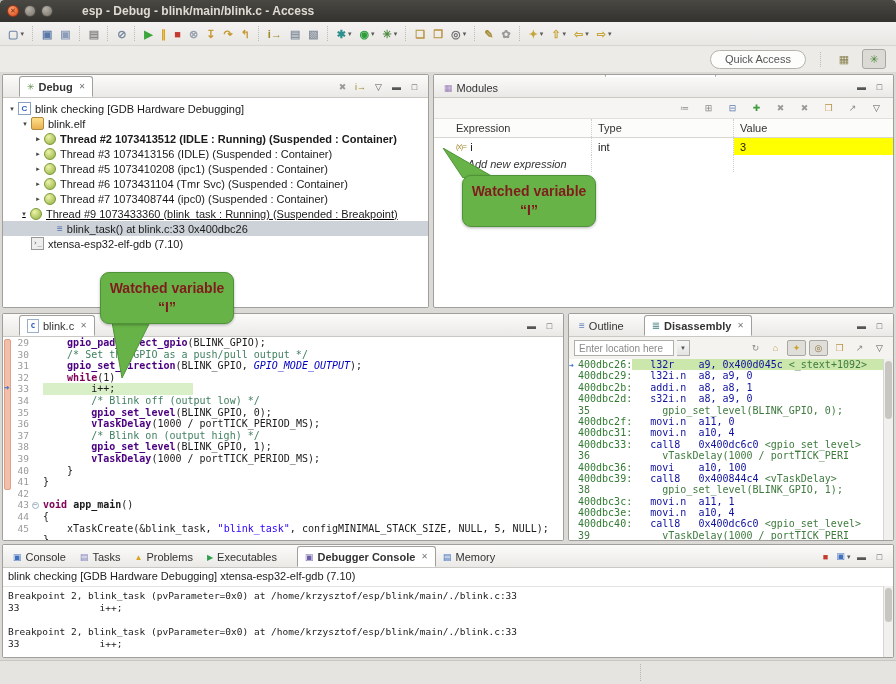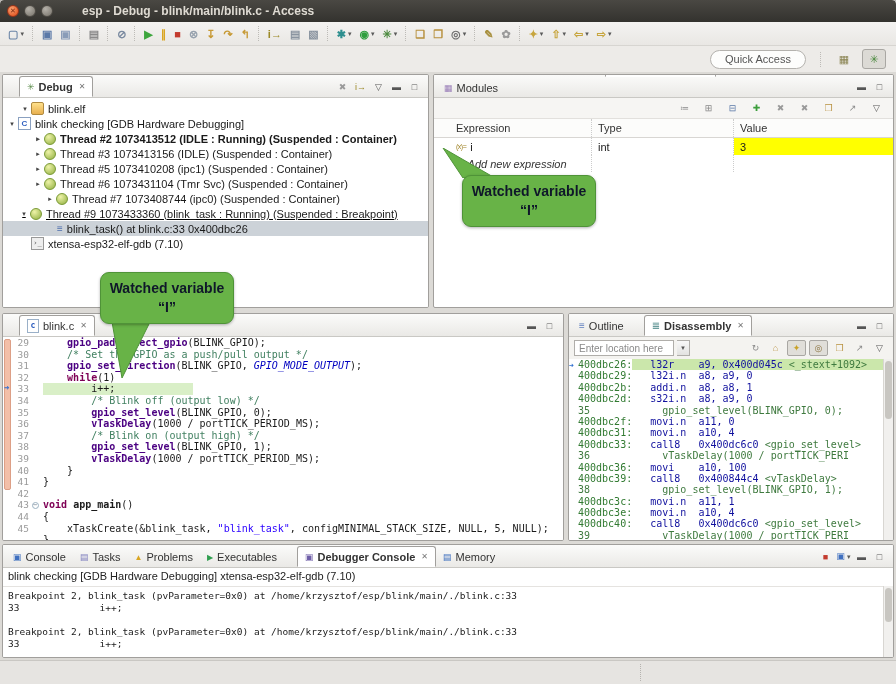--- a/index.html
+++ b/index.html
@@ -77,21 +77,21 @@
   .etoolbar{height:20px;display:flex;justify-content:flex-end;align-items:center;gap:7px;padding:0 8px;background:#f6f5f3;border-bottom:1px solid #e2e0dd;}
   .ehead{display:flex;height:18px;border-bottom:1px solid #d8d6d3;font-size:11px;color:#333;align-items:center;background:#fcfcfb;}
   .ecol1{width:158px;padding-left:22px;border-right:1px dotted #ccc;box-sizing:border-box;height:100%;display:flex;align-items:center;}
   .ecol2{width:142px;padding-left:6px;border-right:1px dotted #ccc;box-sizing:border-box;height:100%;display:flex;align-items:center;}
   .ecol3{flex:1;padding-left:6px;height:100%;display:flex;align-items:center;}
   .erow{display:flex;height:17px;align-items:center;font-size:11px;color:#1a1a1a;}
   .val-hl{background:#ffff00;}
   .addlabel{font-style:italic;color:#333;}
 
   
-  .callout{position:absolute;width:128px;background:#68b347;border:1px solid #4f9338;border-radius:9px;color:#0f172a;font-size:14px;font-weight:bold;text-align:center;padding:6px 2px;line-height:1.35;z-index:60;box-shadow:0 1px 3px rgba(0,0,0,.3);}
+  .callout{position:absolute;width:128px;background:#68b347;border:1px solid #4f9338;border-radius:9px;color:#7f1d1d;font-size:14px;font-weight:bold;text-align:center;padding:6px 2px;line-height:1.35;z-index:60;box-shadow:0 1px 3px rgba(0,0,0,.3);}
   .callout-arrow{position:absolute;z-index:59;}
 
   
   #editor-body{position:absolute;top:23px;left:0;right:0;bottom:0;font-family:"DejaVu Sans Mono",monospace;font-size:10px;line-height:11.6px;overflow:hidden;background:#fff;}
   .annot-strip{position:absolute;left:1px;top:2px;width:7px;height:151px;background:#f3bfa8;border:1px solid #dd9f86;border-radius:2px;box-sizing:border-box;}
   .eline{display:flex;height:11.6px;position:relative;}
   .egut{flex:none;width:40px;display:flex;box-sizing:border-box;}
   .eln{width:26px;text-align:right;color:#9a9a9a;font-size:9.5px;}
   .efold{width:12px;display:flex;align-items:center;justify-content:center;}
   .efoldmark{display:inline-block;width:7px;height:7px;border:1px solid #9ab0c0;border-radius:50%;color:#678;font-size:7px;line-height:5px;text-align:center;background:#fff;box-sizing:border-box;}
@@ -260,51 +260,51 @@
           </span></span>
       <span class="phbtns" id="debug-hbtns">
           <span class="hbtn" style="color: rgb(154, 154, 154);">✖</span>
           <span class="hbtn" style="color: rgb(156, 138, 40);">i→</span>
           <span class="hbtn" style="color: rgb(85, 85, 85);">▽</span>
           <span class="hbtn" style="color: rgb(85, 85, 85);">▬</span>
           <span class="hbtn" style="color: rgb(85, 85, 85);">□</span>
         </span>
     </div>
     <div id="debug-tree">
+        <div class="trow" style="padding-left: 4px;">
+          <span class="texp">▾</span>
+          <span class="ticn ticon i-capp"></span>
+          <span class="tlabel">blink checking [GDB Hardware Debugging]</span>
+        </div>
         <div class="trow" style="padding-left: 17px;">
           <span class="texp">▾</span>
           <span class="ticn ticon i-elf"></span>
           <span class="tlabel">blink.elf</span>
         </div>
-        <div class="trow" style="padding-left: 4px;">
-          <span class="texp">▾</span>
-          <span class="ticn ticon i-capp"></span>
-          <span class="tlabel">blink checking [GDB Hardware Debugging]</span>
-        </div>
         <div class="trow" style="padding-left: 30px; font-weight: bold;">
           <span class="texp">▸</span>
           <span class="ticn ticon i-thread"></span>
           <span class="tlabel">Thread #2 1073413512 (IDLE : Running) (Suspended : Container)</span>
         </div>
         <div class="trow" style="padding-left: 30px; align-items: center;">
           <span class="texp">▸</span>
           <span class="ticn ticon i-thread"></span>
           <span class="tlabel">Thread #3 1073413156 (IDLE) (Suspended : Container)</span>
         </div>
         <div class="trow" style="padding-left: 30px;">
           <span class="texp">▸</span>
           <span class="ticn ticon i-thread"></span>
           <span class="tlabel">Thread #5 1073410208 (ipc1) (Suspended : Container)</span>
         </div>
         <div class="trow" style="padding-left: 30px;">
           <span class="texp">▸</span>
           <span class="ticn ticon i-thread"></span>
           <span class="tlabel">Thread #6 1073431104 (Tmr Svc) (Suspended : Container)</span>
         </div>
-        <div class="trow" style="padding-left: 42px;">
+        <div class="trow" style="padding-left: 30px;">
           <span class="texp">▸</span>
           <span class="ticn ticon i-thread"></span>
           <span class="tlabel">Thread #7 1073408744 (ipc0) (Suspended : Container)</span>
         </div>
         <div class="trow" style="padding-left: 16px; text-decoration: underline;">
           <span class="texp">▾</span>
           <span class="ticn ticon i-thread"></span>
           <span class="tlabel">Thread #9 1073433360 (blink_task : Running) (Suspended : Breakpoint)</span>
         </div>
         <div class="trow selected" style="padding-left: 43px;">

